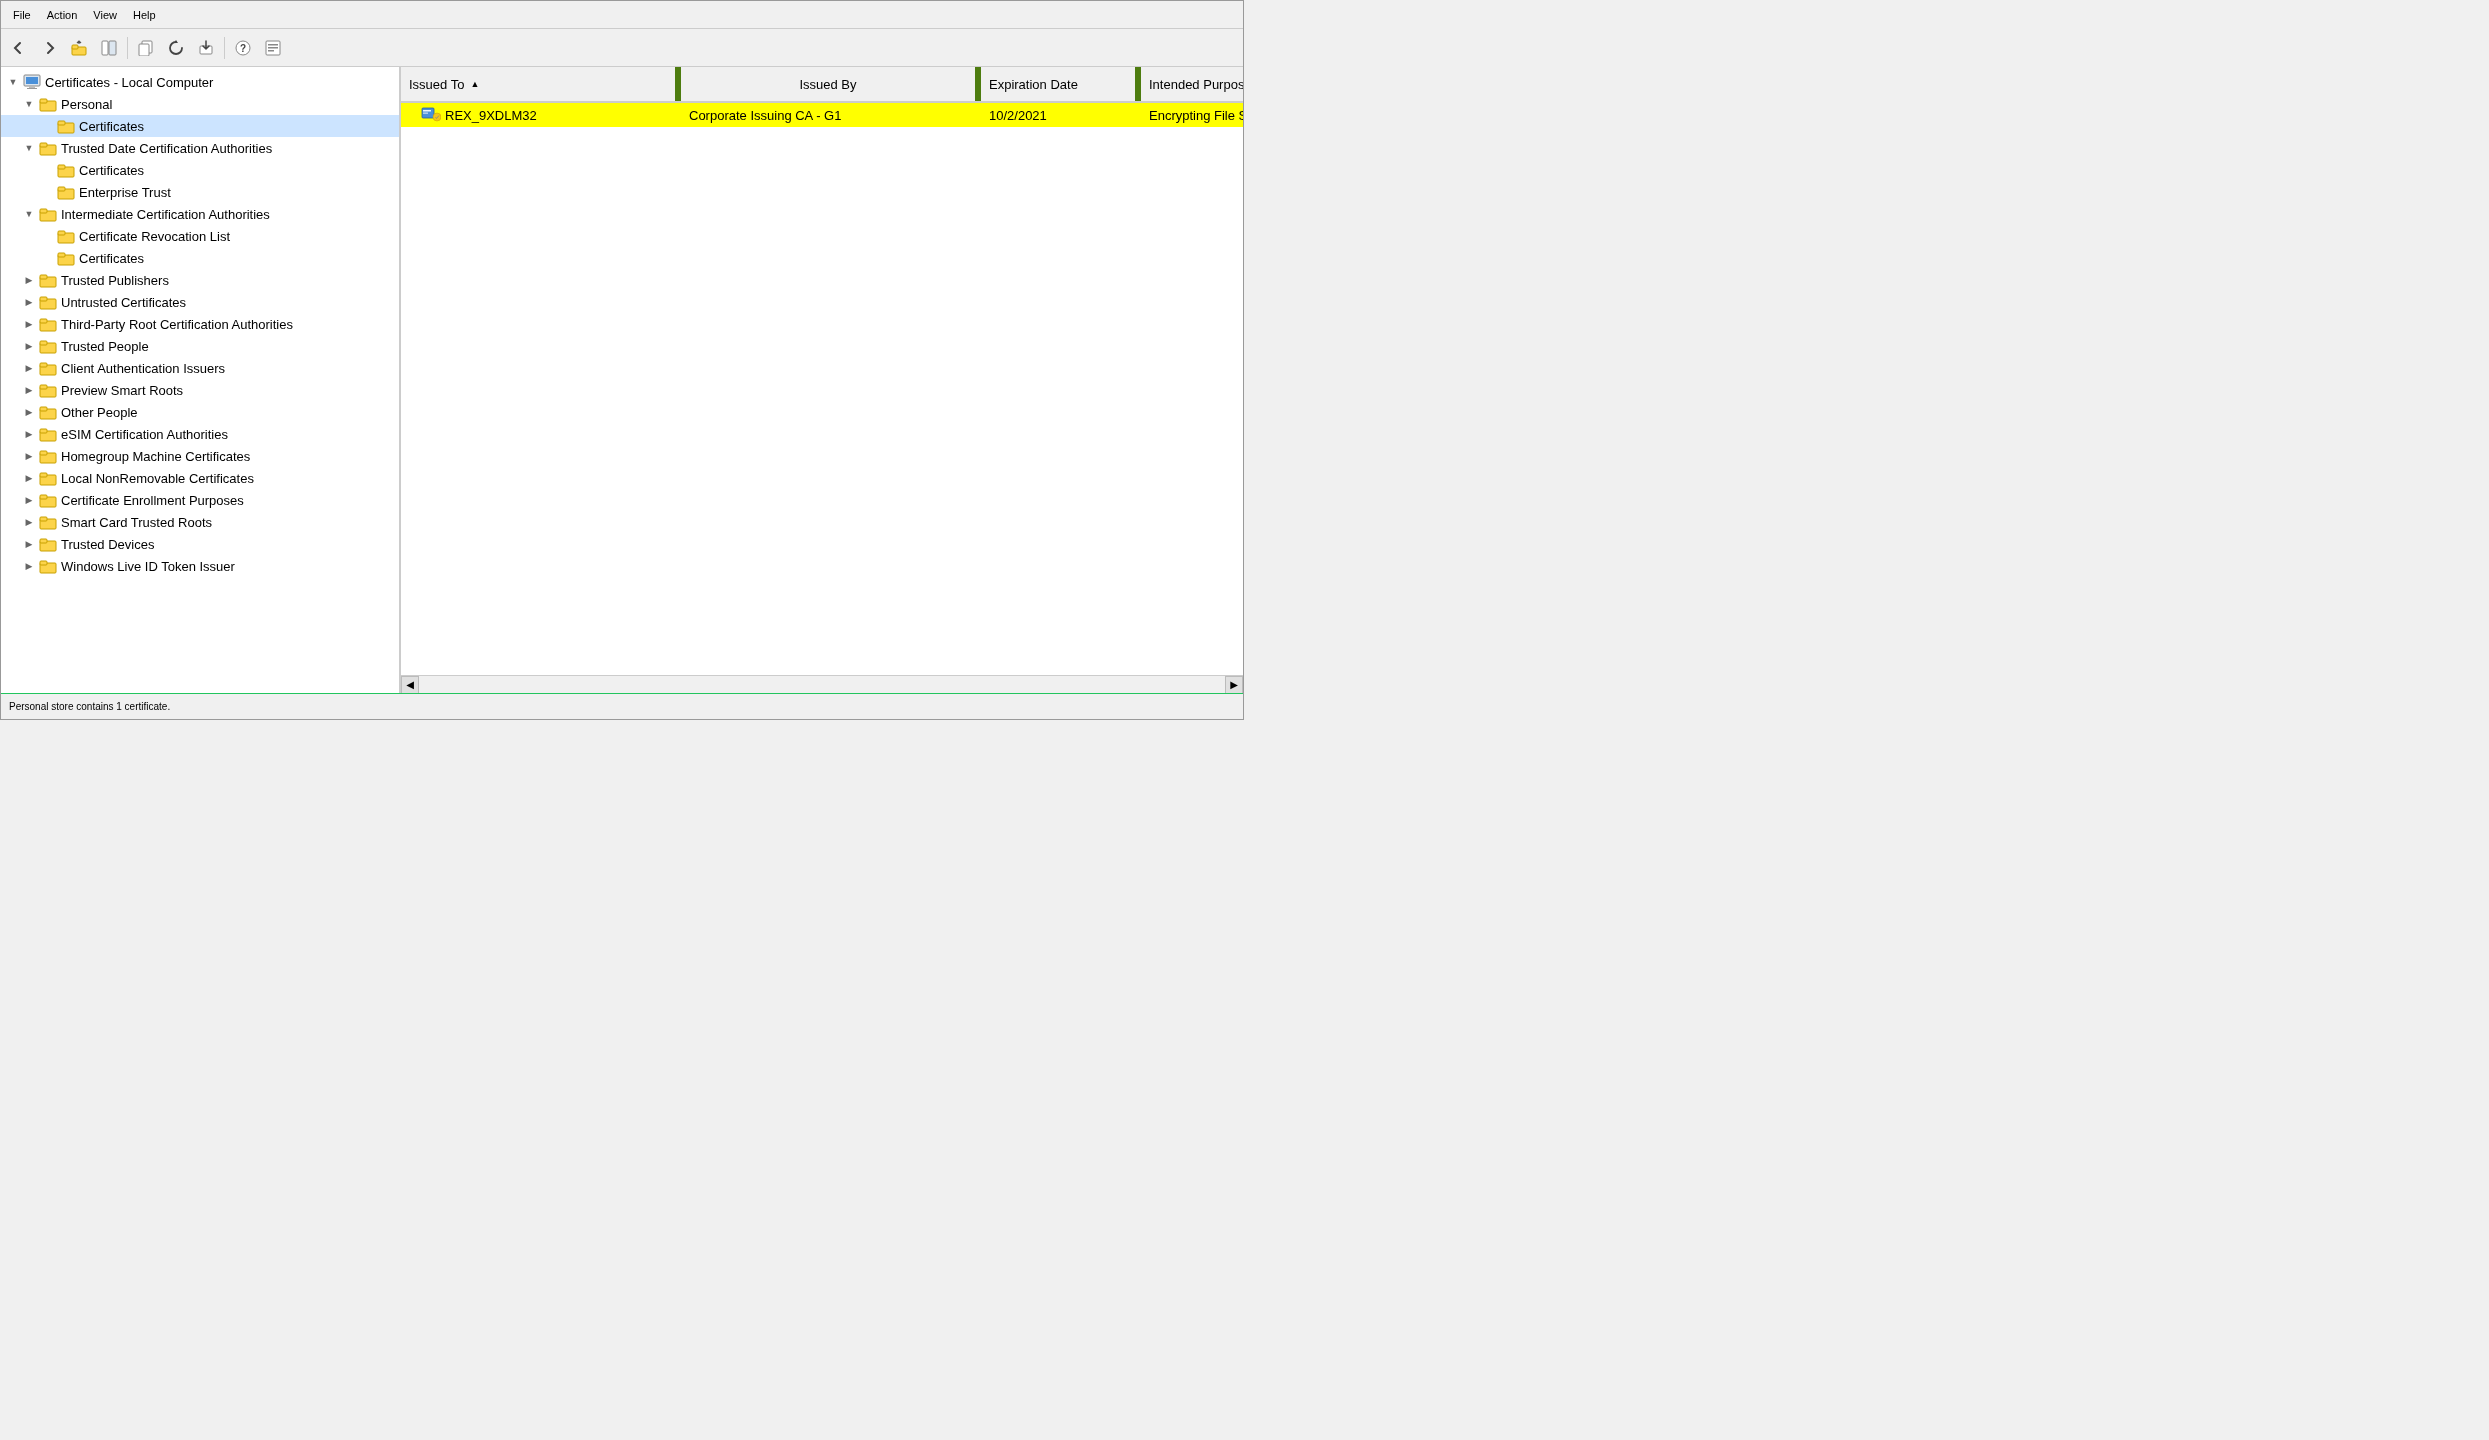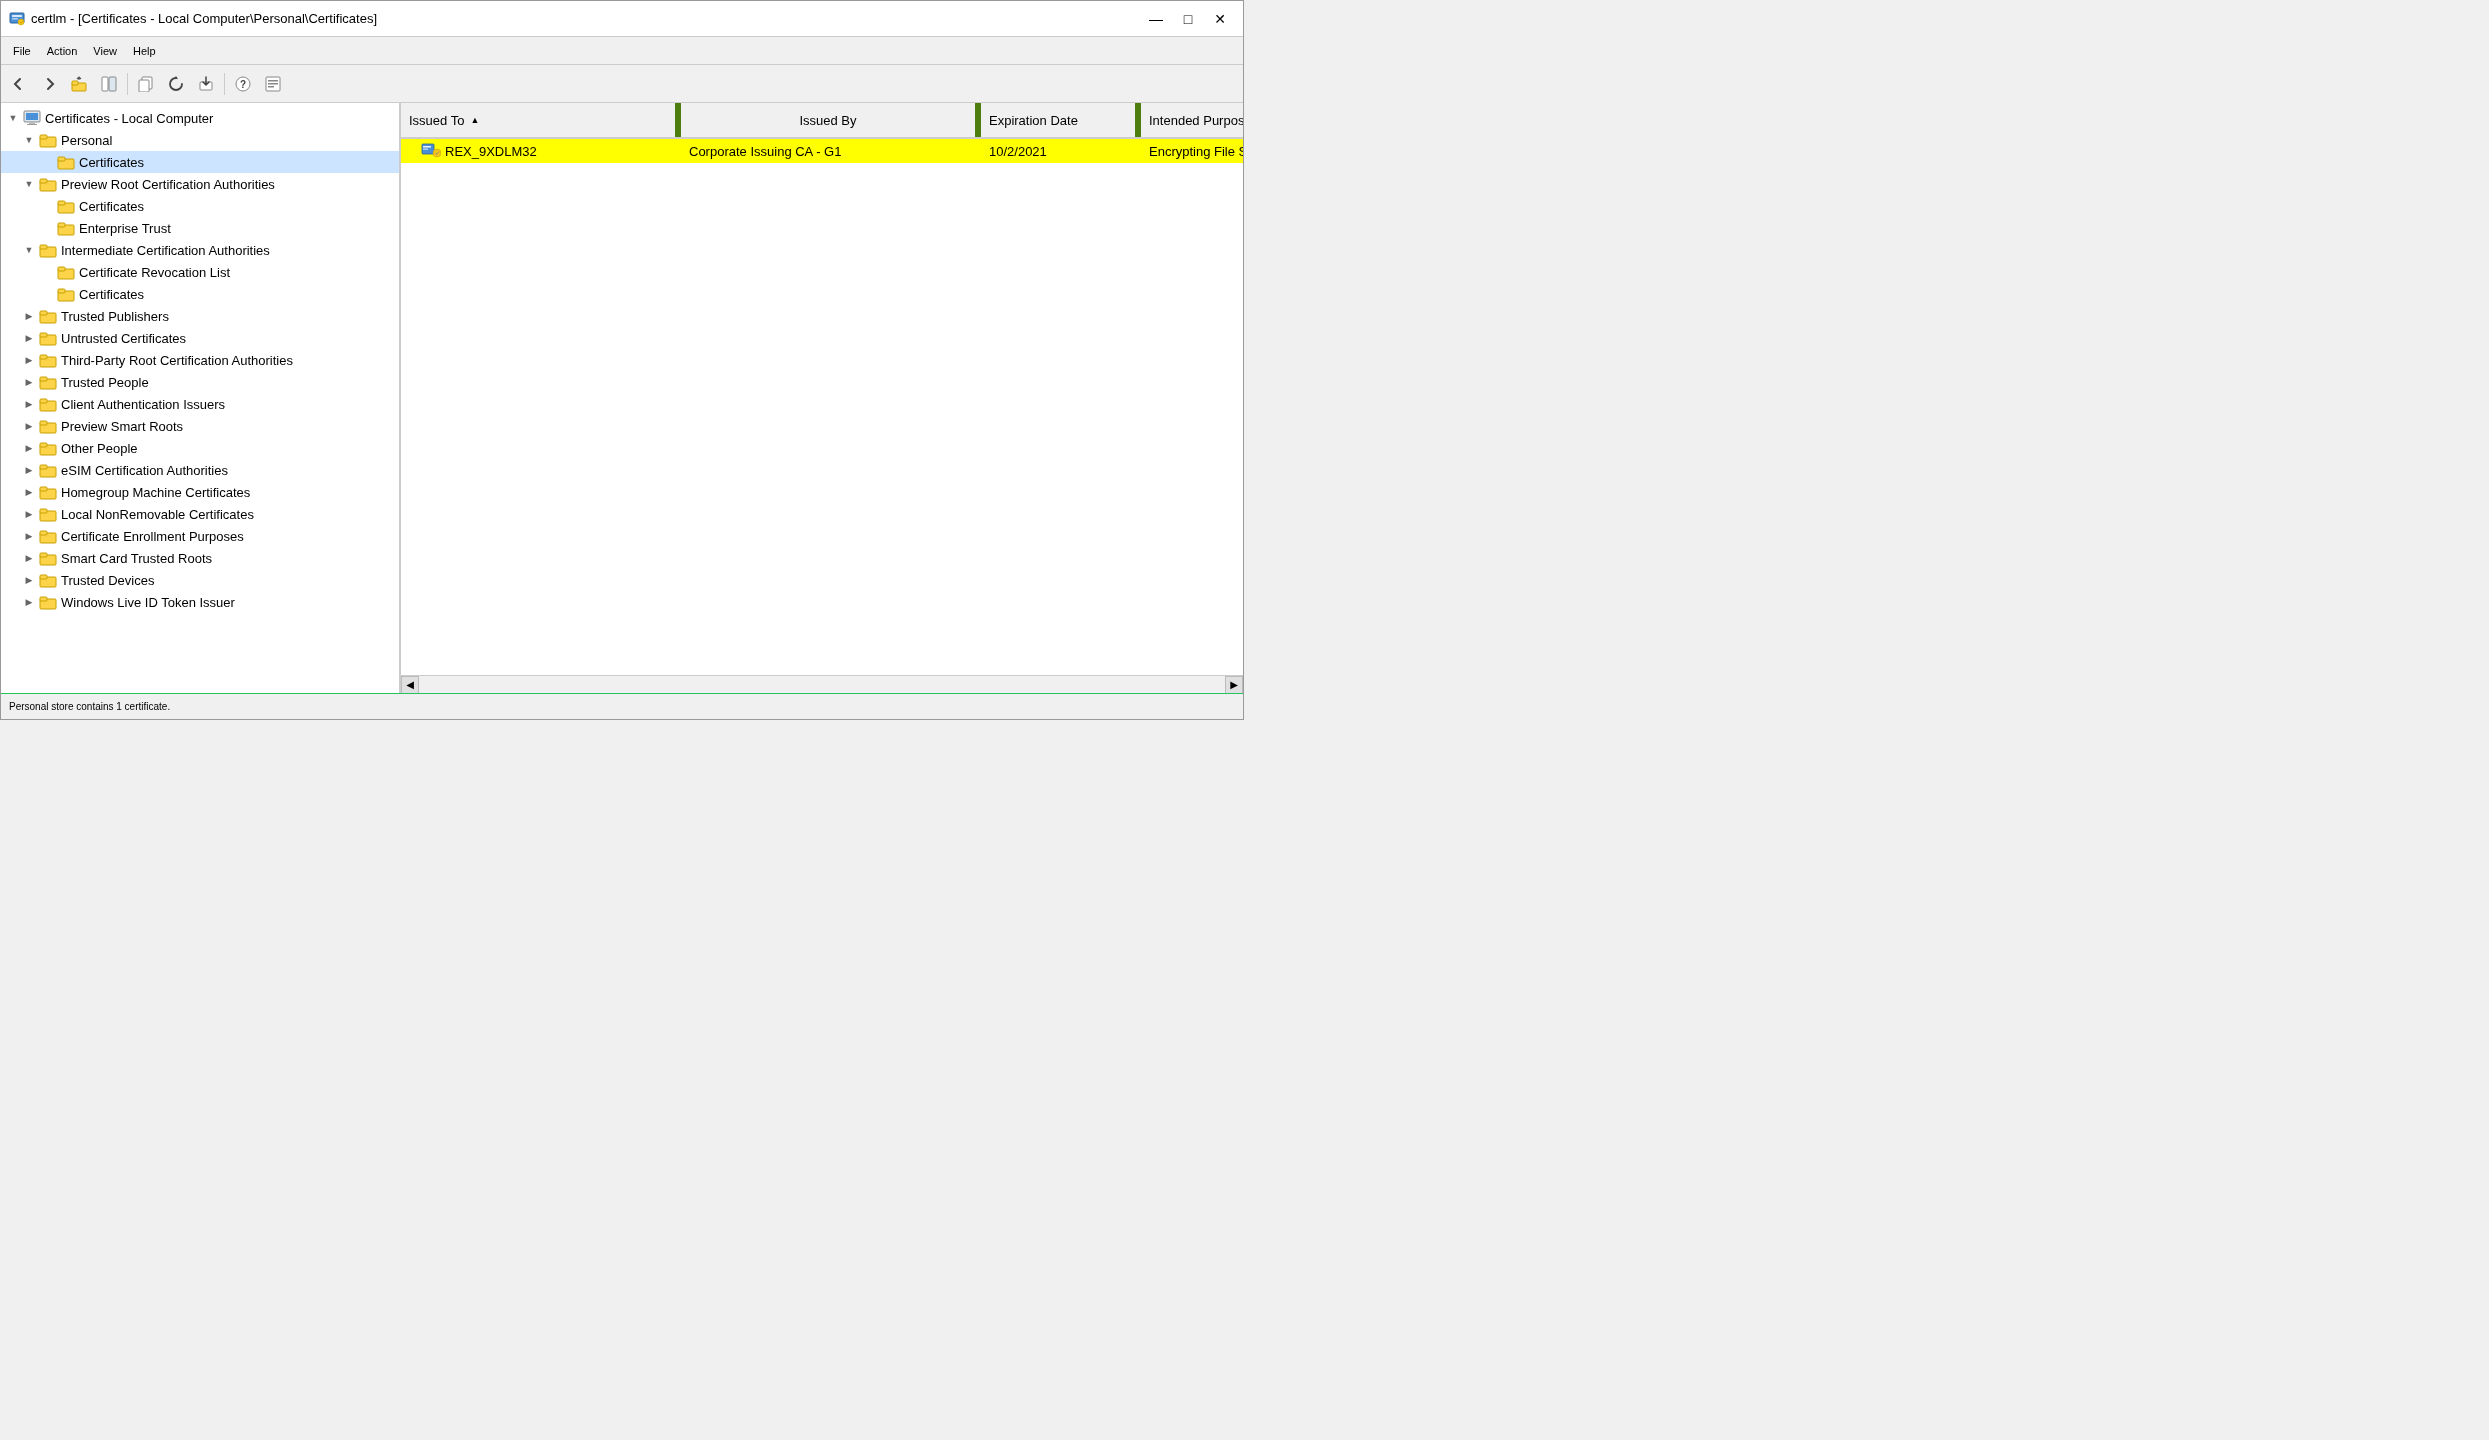--- a/index.html
+++ b/index.html
@@ -226,38 +226,20 @@
       height: 26px;
       display: flex;
       align-items: center;
     }
   </style>
 </head>
 <body>
 
 <div class="window">
 
-  <div class="title-bar">
-    <div class="title-bar-left">
-
-      <svg width="16" height="16" viewBox="0 0 16 16">
-        <rect x="1" y="2" width="14" height="10" rx="1" fill="#4a90d9" stroke="#2c6099" stroke-width="1"></rect>
-        <rect x="3" y="4" width="10" height="2" rx="0.5" fill="#fff" opacity="0.8"></rect>
-        <rect x="3" y="7" width="6" height="1.5" rx="0.5" fill="#fff" opacity="0.6"></rect>
-        <circle cx="12" cy="11" r="3" fill="#f5c518" stroke="#c8a000" stroke-width="0.5"></circle>
-        <path d="M11 11 L12 12.2 L14 9.8" stroke="#c8a000" stroke-width="0.8" fill="none"></path>
-      </svg>
-      <span class="title-bar-text">certlm - [Certificates - Local Computer\Personal\Certificates]</span>
-    </div>
-    <div class="title-bar-buttons">
-      <button class="title-btn">—</button>
-      <button class="title-btn">□</button>
-      <button class="title-btn close">✕</button>
-    </div>
-  </div>
 
   <div class="menu-bar">
     <div class="menu-item">File</div>
     <div class="menu-item">Action</div>
     <div class="menu-item">View</div>
     <div class="menu-item">Help</div>
   </div>
 
   <div class="toolbar">
 
@@ -360,21 +342,21 @@
         </svg>
         <span class="tree-label">Certificates</span>
       </div>
 
       <div class="tree-item indent-1">
         <span class="expand-btn">▼</span>
         <svg width="18" height="16" viewBox="0 0 18 16" style="margin:0 2px; flex-shrink:0">
           <rect x="1" y="5" width="16" height="10" rx="1" fill="#fcd44a" stroke="#c8a000" stroke-width="1"></rect>
           <rect x="1" y="3" width="7" height="4" rx="1" fill="#fcd44a" stroke="#c8a000" stroke-width="1"></rect>
         </svg>
-        <span class="tree-label">Preview Root Certification Authorities</span>
+        <span class="tree-label">Trusted Date Certification Authorities</span>
       </div>
 
       <div class="tree-item indent-2">
         <span class="expand-btn" style="visibility:hidden">▶</span>
         <svg width="18" height="16" viewBox="0 0 18 16" style="margin:0 2px; flex-shrink:0">
           <rect x="1" y="5" width="16" height="10" rx="1" fill="#fcd44a" stroke="#c8a000" stroke-width="1"></rect>
           <rect x="1" y="3" width="7" height="4" rx="1" fill="#fcd44a" stroke="#c8a000" stroke-width="1"></rect>
         </svg>
         <span class="tree-label">Certificates</span>
       </div>

